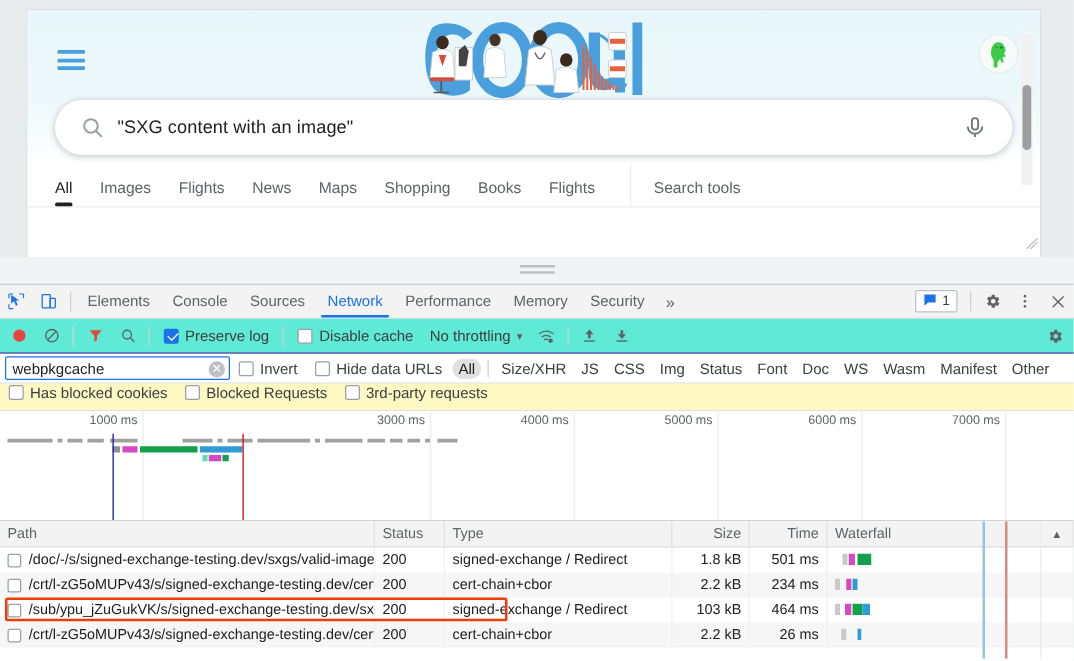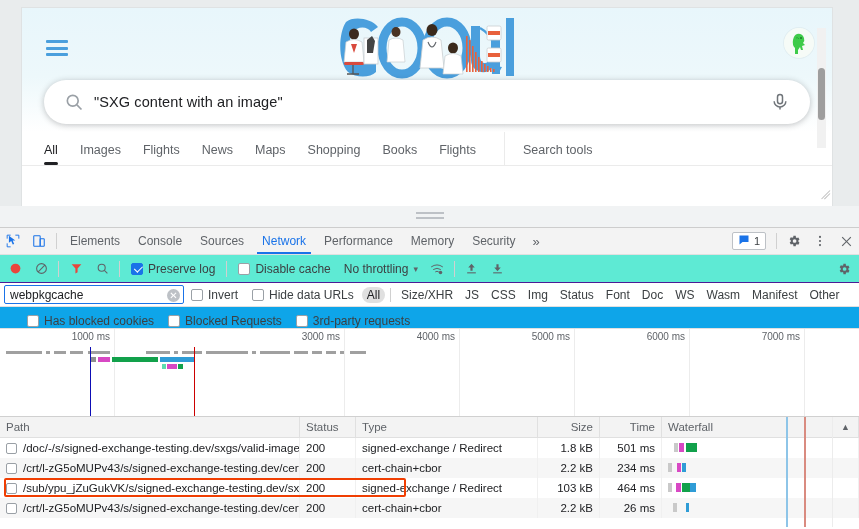--- a/index.html
+++ b/index.html
@@ -202,22 +202,22 @@
   }
   .ftype {
     padding: 1px 5px; margin: 0 1px; cursor: pointer; color: #3c4043;
     border-radius: 9px; white-space: nowrap;
   }
   .ftype.active { background: #e0e0e0; color: #202124; }
   #ftype-sep { width: 1px; height: 14px; background: #d0d0d0; margin: 0 4px; }
 
   
   #dt-filterbar2 {
-    height: 22px; display: flex; align-items: flex-end;
-    border-bottom: 1px solid #e0e0e0; background: #0ea5e9; padding: 0 20px;
+    height: 22px; display: flex; align-items: flex-start;
+    border-bottom: 1px solid #e0e0e0; background: #fef9c3; padding: 0 0;
   }
 
   
   #dt-overview {
     position: relative; height: 88px; background: #fff;
     border-bottom: 1px solid #d0d0d0; overflow: hidden;
   }
   #ov-ruler { position: absolute; top: 0; left: 0; right: 0; height: 18px; }
   .ov-tick {
     position: absolute; top: 0; height: 88px; border-right: 1px solid #ececec;

